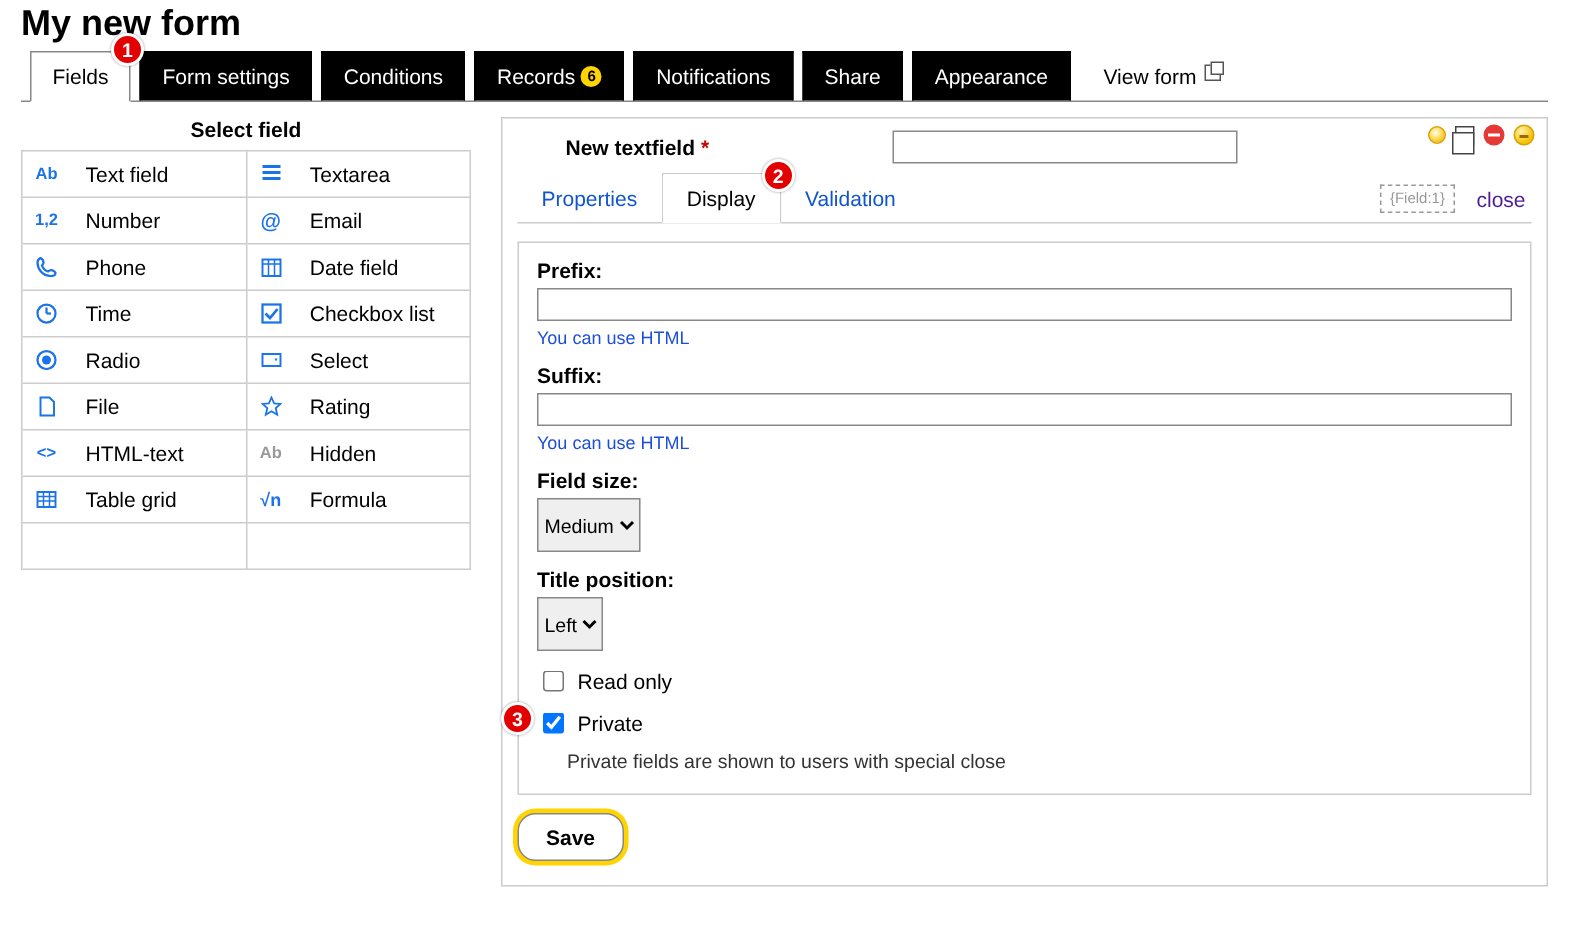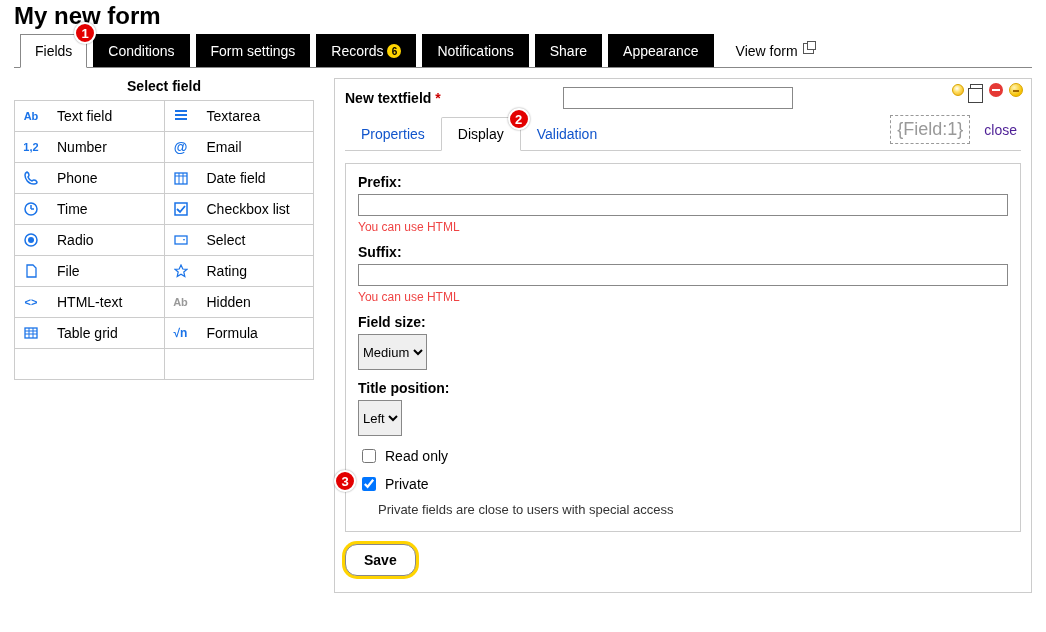--- a/index.html
+++ b/index.html
@@ -155,21 +155,21 @@
     background: radial-gradient(circle at 35% 30%, #fff3b0, #f6c100 70%);
     border: 1px solid #d9a400; position: relative; }
   .tool-collapse::after { content:''; position:absolute; left:3px; right:3px; top:6px; height:2px; background:#a06800; }
 
   .field-header {
     display: flex;
     align-items: center;
     gap: 12px;
     margin-bottom: 6px;
   }
-  .field-header .lbl { font-weight: bold; font-size: 14px; }
+  .field-header .lbl { font-weight: bold; font-size: 14px; margin-left: 32px; }
   .field-header .req { color: #c00; }
   .field-header input[type=text] {
     width: 230px; height: 22px; border:1px solid #888; padding:2px 4px;
     margin-left: 110px;
   }
 
   
   .subtabs {
     display: flex;
     align-items: flex-end;
@@ -195,35 +195,35 @@
     display: flex;
     gap: 14px;
     align-items: center;
     padding-bottom: 6px;
     padding-right: 4px;
   }
   .field-token {
     border: 1px dashed #999;
     color: #999;
     padding: 3px 6px;
-    font-size: 18px;
+    font-size: 10px;
     cursor: pointer;
   }
   .close-link { color: #4c1d95; cursor: pointer; font-size: 14px; }
 
   .inner {
     border: 1px solid #ccc;
     padding: 10px 12px 14px 12px;
   }
   .form-row { margin-bottom: 10px; }
   .form-row .flabel { font-weight: bold; font-size: 14px; margin-bottom: 4px; display:block; }
   .form-row input[type=text].wide {
     width: 100%; height: 22px; border:1px solid #888; padding:2px 4px;
   }
-  .hint { font-size: 12px; color: #ef4444; margin-top: 4px; }
+  .hint { font-size: 12px; color: #1d4ed8; margin-top: 4px; }
   .form-row select { border:1px solid #888; height: 36px; font-size:13px; }
   .cb-row { display:flex; align-items:center; gap:6px; margin: 8px 0; font-size:14px; }
   .cb-row input { width:14px; height:14px; }
   .sub-hint { font-size: 13px; color: #333; margin-left: 20px; }
 
   .save-btn {
     margin-top: 12px;
     background: #fff;
     border: 1px solid #888;
     border-radius: 12px;
@@ -257,24 +257,24 @@
 
 <h1>My new form</h1>
 
 <div class="tabs-bar rel">
   <div class="callout" style="left:60px; top:-12px;">1</div>
 
   <div class="tab active">
       <span>Fields</span>
     </div>
   <div class="tab">
+      <span>Form settings</span>
+    </div>
+  <div class="tab">
       <span>Conditions</span>
-    </div>
-  <div class="tab">
-      <span>Form settings</span>
     </div>
   <div class="tab">
     <span>Records</span>
     <span class="badge">6</span>
   </div>
   <div class="tab">
       <span>Notifications</span>
     </div>
   <div class="tab">
       <span>Share</span>
@@ -465,19 +465,19 @@
         </div>
         <div class="cb-row">
           <input type="checkbox" style="">
           <span>Read only</span>
         </div>
         <div class="cb-row rel">
           <div class="callout" style="left:-24px; top:-4px;">3</div>
           <input type="checkbox" checked="" style="">
           <span>Private</span>
         </div>
-        <div class="sub-hint">Private fields are close to users with special access</div>
+        <div class="sub-hint">Private fields are shown to users with special close</div>
       </div>
 
       <button class="save-btn">Save</button>
     </div>
   </div>
 </div>
 
 </body></html>

